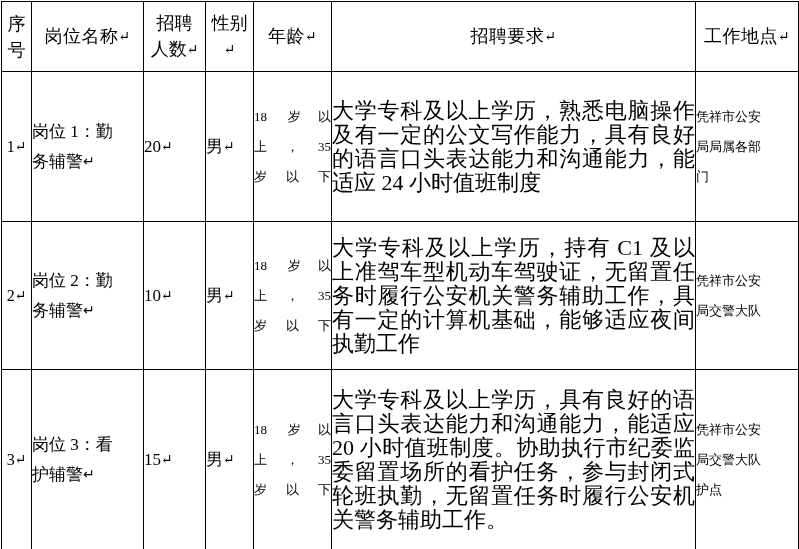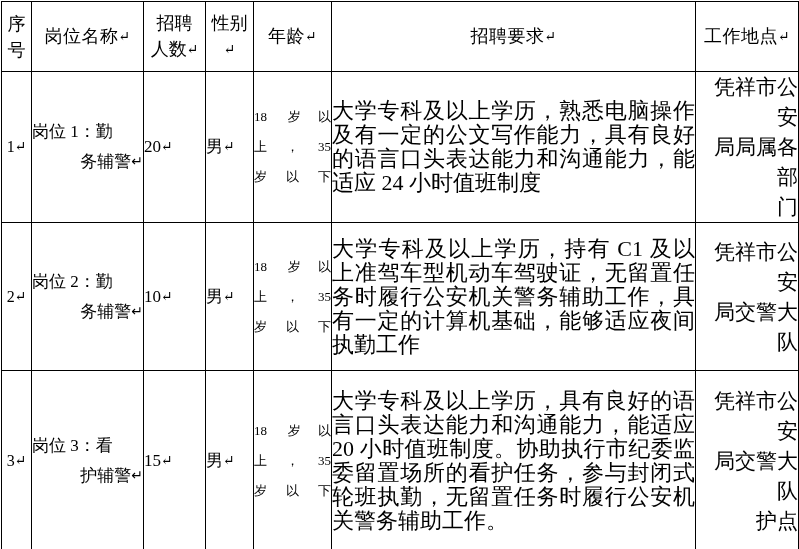--- a/index.html
+++ b/index.html
@@ -63,21 +63,21 @@
   }
   .cell-post {
     font-size: 17px;
     line-height: 30px;
     padding: 2px 8px;
     text-align: left;
     font-family: Liberation Serif, serif;
   }
   .cell-post .l2 {
     display: block;
-    text-align: right;
+    text-align: left;
   }
   .cell-num, .cell-sex {
     text-align: left;
     font-size: 17px;
     line-height: 32px;
   }
   .cell-age {
     font-size: 13px;
     line-height: 30px;
     padding: 2px 4px;
@@ -89,24 +89,24 @@
   }
   .cell-req {
     font-size: 22px;
     line-height: 24px;
     padding: 6px 6px 6px 7px;
     text-align: justify;
     text-justify: inter-ideograph;
     margin-left: 44px;
   }
   .cell-loc {
-    font-size: 21px;
+    font-size: 13px;
     line-height: 30px;
     padding: 4px 4px;
-    text-align: right;
+    text-align: left;
   }
   .cell-loc span {
     display: block;
   }
   .r1 { height: 150px; }
   .r2 { height: 148px; }
   .r3 { height: 180px; }
   .hdr-row { height: 70px; }
 </style>
 </head>

